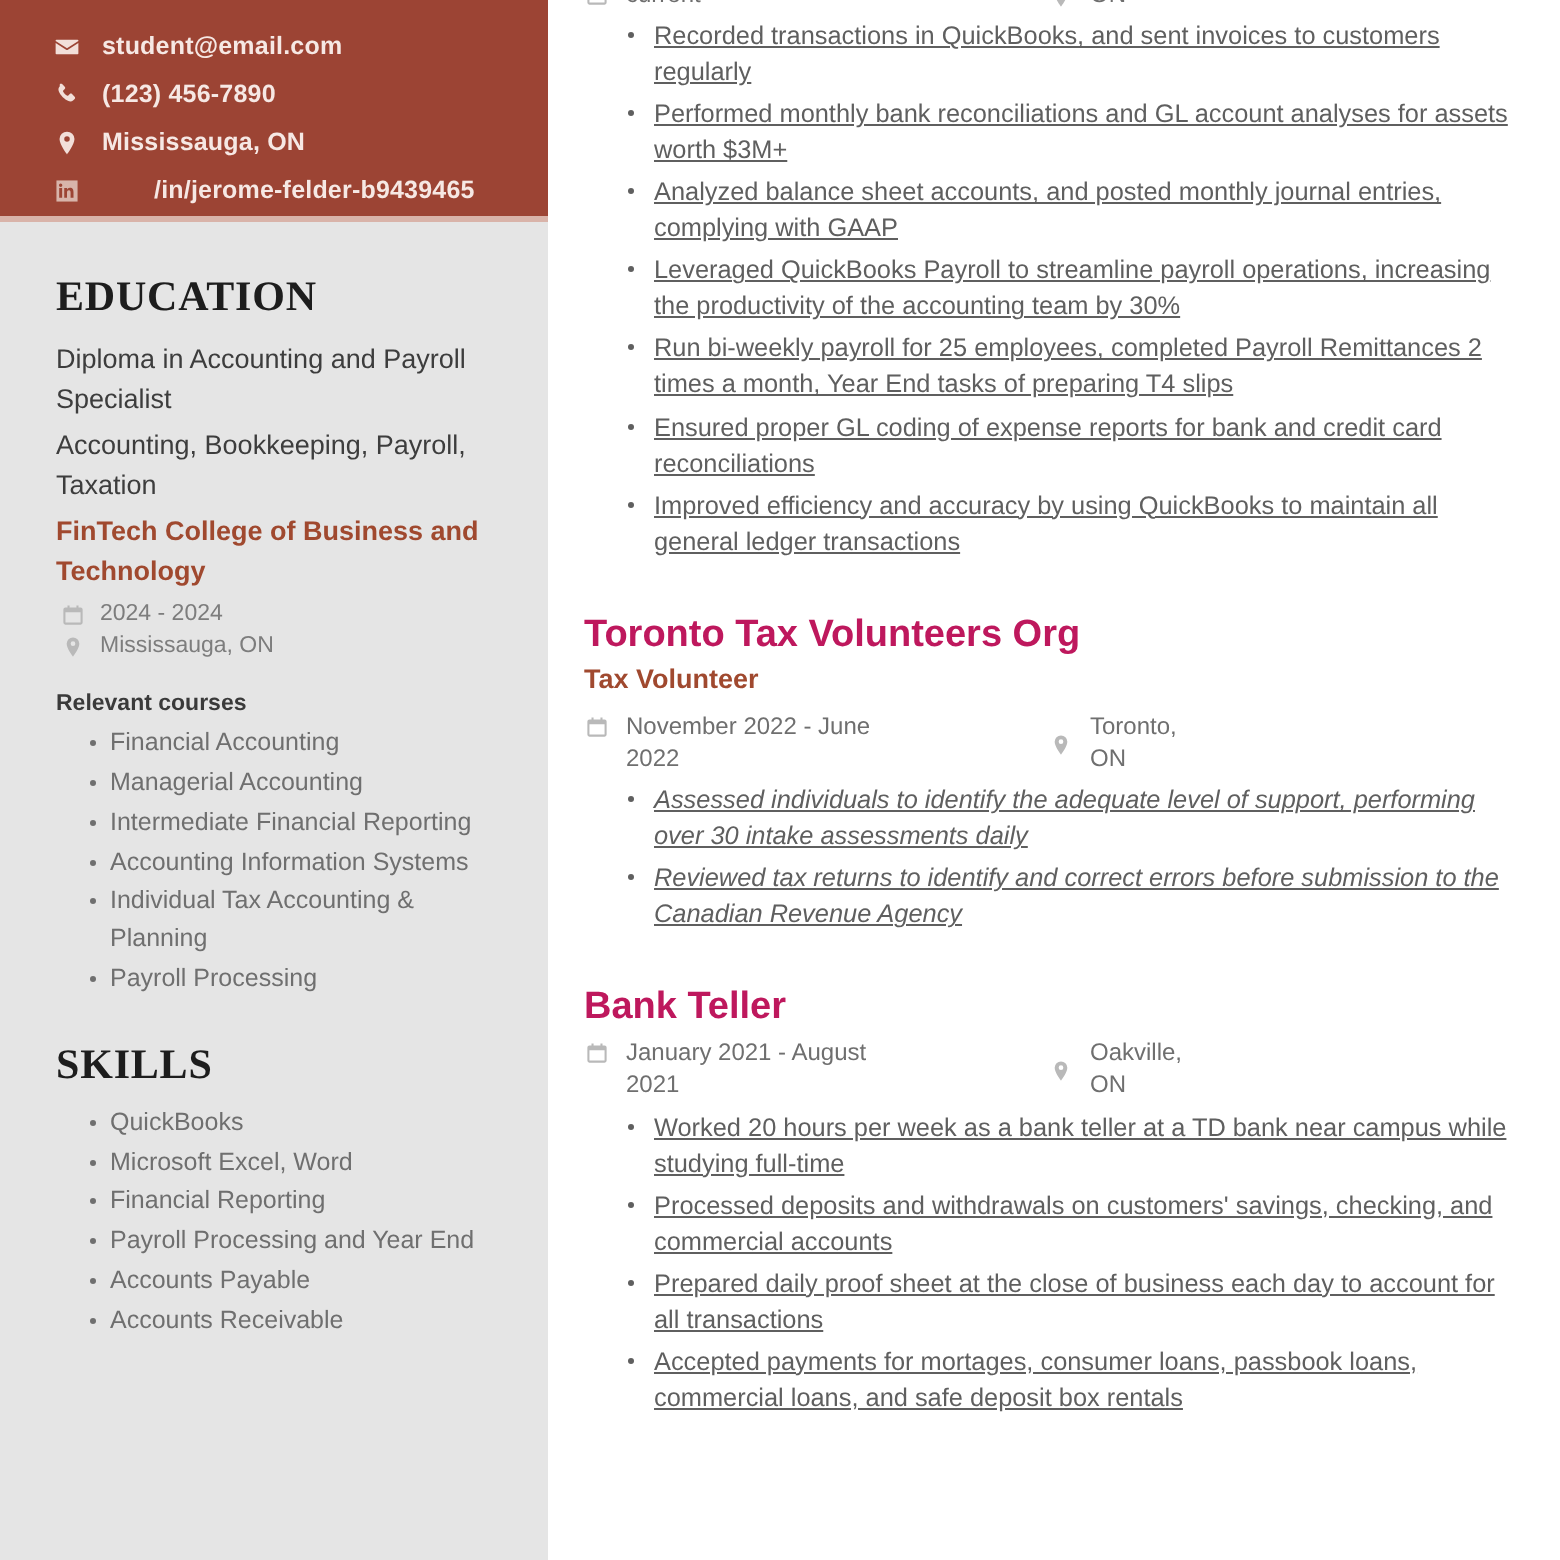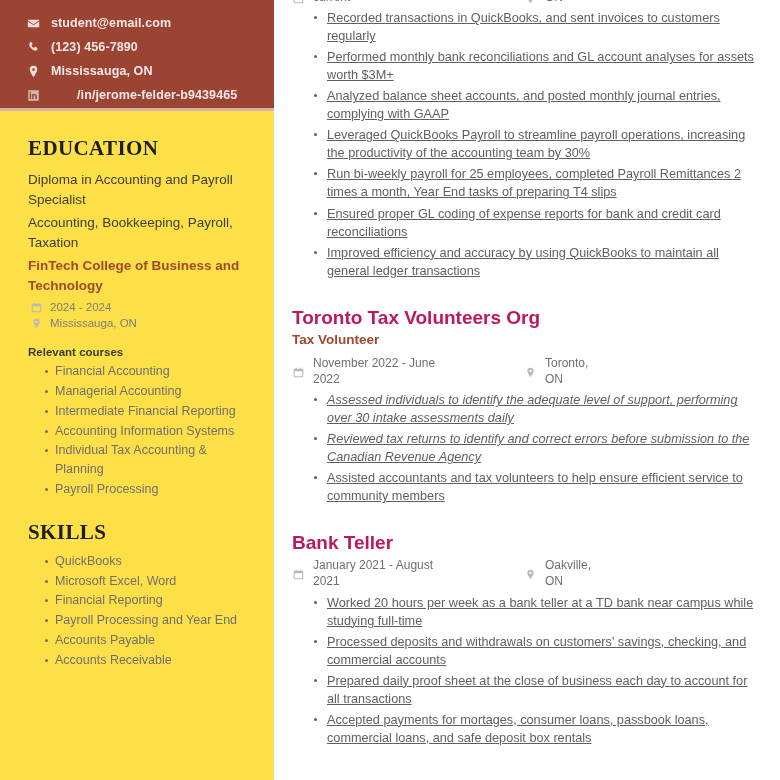--- a/index.html
+++ b/index.html
@@ -19,21 +19,21 @@
     width: 780px;
     height: 780px;
     display: flex;
     background: #ffffff;
   }
 
   
   .sidebar {
     width: 274px;
     min-width: 274px;
-    background: #fde047;
+    background: #e5e5e5;
     position: relative;
     box-sizing: border-box;
   }
 
   .contact-band {
     background: #9c4434;
     padding: 16px 14px 14px 26px;
     box-sizing: border-box;
     height: 111px;
     border-bottom: 3px solid #d9b3a9;
@@ -184,21 +184,21 @@
     line-height: 1.3;
   }
 
   .job-meta {
     display: flex;
     align-items: flex-start;
     margin-bottom: 4px;
   }
   .job-meta .meta-date {
     display: flex;
-    align-items: center;
+    align-items: flex-start;
     gap: 9px;
     width: 232px;
     min-width: 232px;
   }
   .job-meta .meta-loc {
     display: flex;
     align-items: center;
     gap: 9px;
   }
   .job-meta .meta-ico { margin-top: 3px; }
@@ -393,21 +393,20 @@
                 <path d="M8 1a4.6 4.6 0 0 0-4.6 4.6C3.4 9 8 15 8 15s4.6-6 4.6-9.4A4.6 4.6 0 0 0 8 1zm0 6.3a1.7 1.7 0 1 1 0-3.4 1.7 1.7 0 0 1 0 3.4z"></path>
               </svg>
           </span>
           <span class="meta-text" style="max-width:60px; display:inline-block;">Toronto, ON</span>
         </div>
       </div>
 
       <ul class="bullets">
         <li class="italic">Assessed individuals to identify the adequate level of support, performing over 30 intake assessments daily</li>
         <li class="italic">Reviewed tax returns to identify and correct errors before submission to the Canadian Revenue Agency</li>
-        <li>Assisted accountants and tax volunteers to help ensure efficient service to community members</li>
       </ul>
     </div>
 
     <div class="job-spacer"></div>
 
     <div class="job">
       <h3 class="job-title">Bank Teller</h3>
 
       <div class="job-meta">
         <div class="meta-date">

